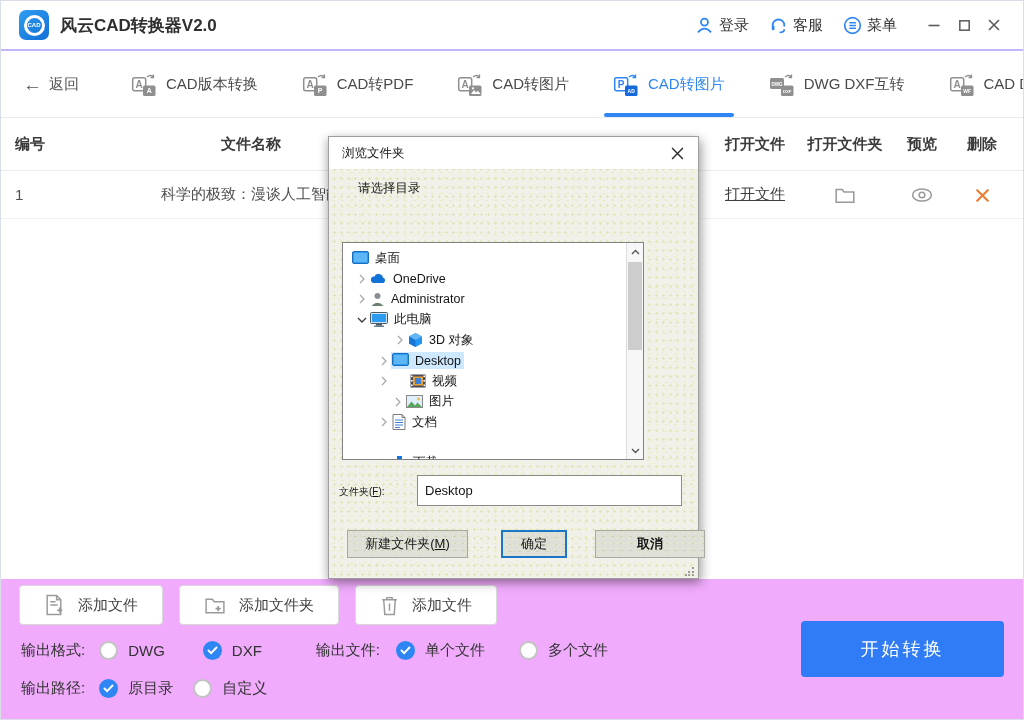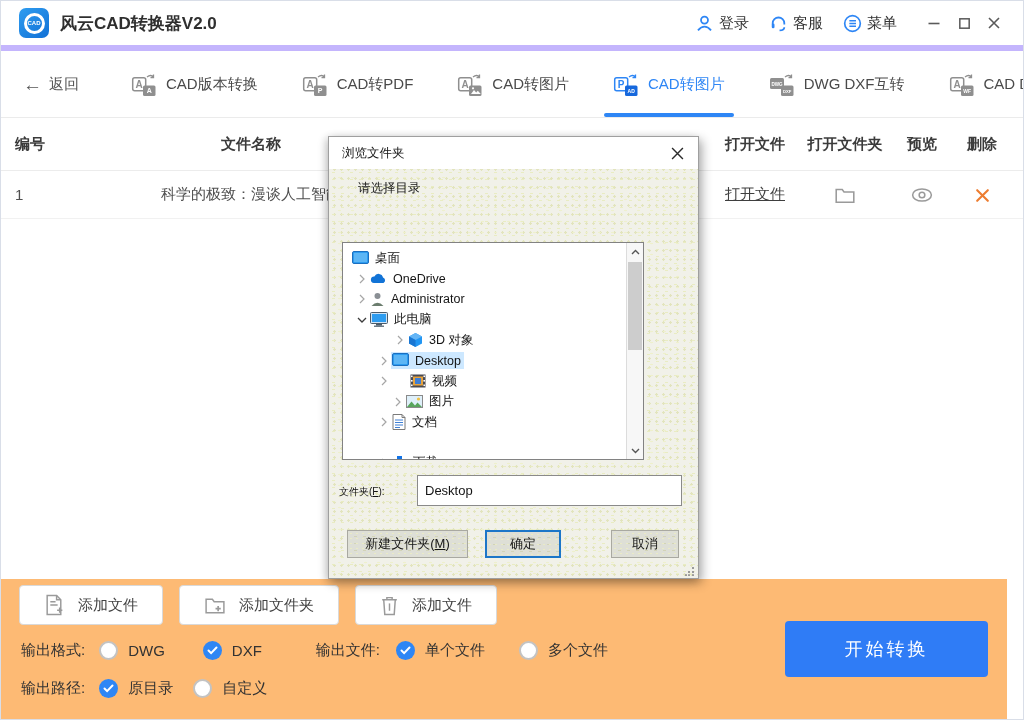--- a/index.html
+++ b/index.html
@@ -2,21 +2,21 @@
 <html><head>
 <meta charset="utf-8">
 <style>
   * { margin:0; padding:0; box-sizing:border-box; }
   html,body { background:#eef0f3; }
   .app{
     position:relative; width:1024px; height:720px; background:#fff; overflow:hidden;
     font-family:"Liberation Sans",sans-serif; border:1px solid #d9dee8; color:#333;
   }
   
-  .titlebar{position:absolute;top:0;left:0;right:0;height:50px;border-bottom:6px solid #c4b5fd;
+  .titlebar{position:absolute;top:0;left:0;right:0;height:50px;border-bottom:2px solid #c4b5fd;
     display:flex;align-items:center;padding:0 14px;background:#fff;}
   .logo{width:30px;height:30px;border-radius:7px;background:linear-gradient(140deg,#2f9df0,#1170d6);
     display:flex;align-items:center;justify-content:center;margin-left:4px;flex:0 0 auto;}
   .logo-ring{width:21px;height:21px;border-radius:50%;border:3px solid #fff;
     display:flex;align-items:center;justify-content:center;}
   .logo-cad{font-size:6px;font-weight:bold;color:#fff;letter-spacing:0;}
   .app-title{font-size:17px;font-weight:bold;color:#2f2f2f;margin-left:11px;}
   .tb-right{margin-left:auto;display:flex;align-items:center;}
   .tb-link{display:flex;align-items:center;gap:5px;font-size:15px;color:#333;cursor:pointer;margin-left:20px;}
   .win-controls{display:flex;align-items:center;margin-left:22px;}
@@ -39,21 +39,21 @@
   .c-idx{width:60px;padding-left:14px;}
   .c-name{flex:1;text-align:center;padding-right:150px;}
   .c-prog{width:96px;text-align:right;}
   .c-open{width:110px;text-align:center;padding-left:26px;}
   .c-openf{width:96px;text-align:center;}
   .c-prev{width:58px;text-align:center;}
   .c-del{width:62px;text-align:center;margin-right:10px;}
   .open-link{color:#3f3f3f;text-decoration:underline;cursor:pointer;}
   .act-icon{display:inline-flex;vertical-align:middle;cursor:pointer;}
   
-  .footer{position:absolute;left:0;right:16px;bottom:0;height:140px;background:#fdba74;padding-left:20px;}
+  .footer{position:absolute;left:0;right:0;bottom:0;height:140px;background:#f0abfc;padding-left:20px;}
   .fbtns{position:absolute;top:6px;left:18px;display:flex;gap:16px;}
   .fbtn{height:40px;background:#fff;border:1px solid #d9d9d9;border-radius:4px;display:flex;
     align-items:center;gap:13px;padding:0 24px;font-size:15px;color:#424242;cursor:pointer;}
   .optrow{position:absolute;left:20px;display:flex;align-items:center;font-size:15px;color:#333;}
   .optrow.r1{top:62px;}
   .optrow.r2{top:100px;}
   .opt{display:flex;align-items:center;gap:10px;cursor:pointer;}
   .radio{width:19px;height:19px;border-radius:50%;border:2px solid #c3c3c3;background:#fff;flex:0 0 auto;}
   .check{width:19px;height:19px;border-radius:50%;background:#2e86f5;display:flex;align-items:center;
     justify-content:center;flex:0 0 auto;}
@@ -91,22 +91,22 @@
     border:1px solid #8a8a8a;font-size:13px;padding:0 7px;font-family:"Liberation Sans",sans-serif;color:#141414;}
   .dlg-btn{position:absolute;top:361px;height:28px;font-size:13px;color:#141414;cursor:pointer;
     font-family:"Liberation Sans",sans-serif;
     background-color:#dedfd6;
     background-image:
       radial-gradient(#eaebc6 1px, transparent 1.1px),
       radial-gradient(#d2d3b6 1px, transparent 1.1px);
     background-size:6px 5px,9px 7px;background-position:0 0,3px 2px;
     border:1px solid #a9a9a1;}
   .dlg-btn.newfolder{left:18px;width:121px;}
-  .dlg-btn.ok{left:156px;width:76px;border:2px solid #1c76c8;}
-  .dlg-btn.cancel{left:282px;width:68px;}
+  .dlg-btn.ok{left:172px;width:66px;border:2px solid #1c76c8;}
+  .dlg-btn.cancel{left:266px;width:110px;font-weight:bold;}
   .grip{position:absolute;right:3px;bottom:2px;}
   u{text-decoration:underline;}
 </style>
 </head>
 <body>
 
 <div class="app">
 
   <div class="titlebar">
     <div class="logo">

